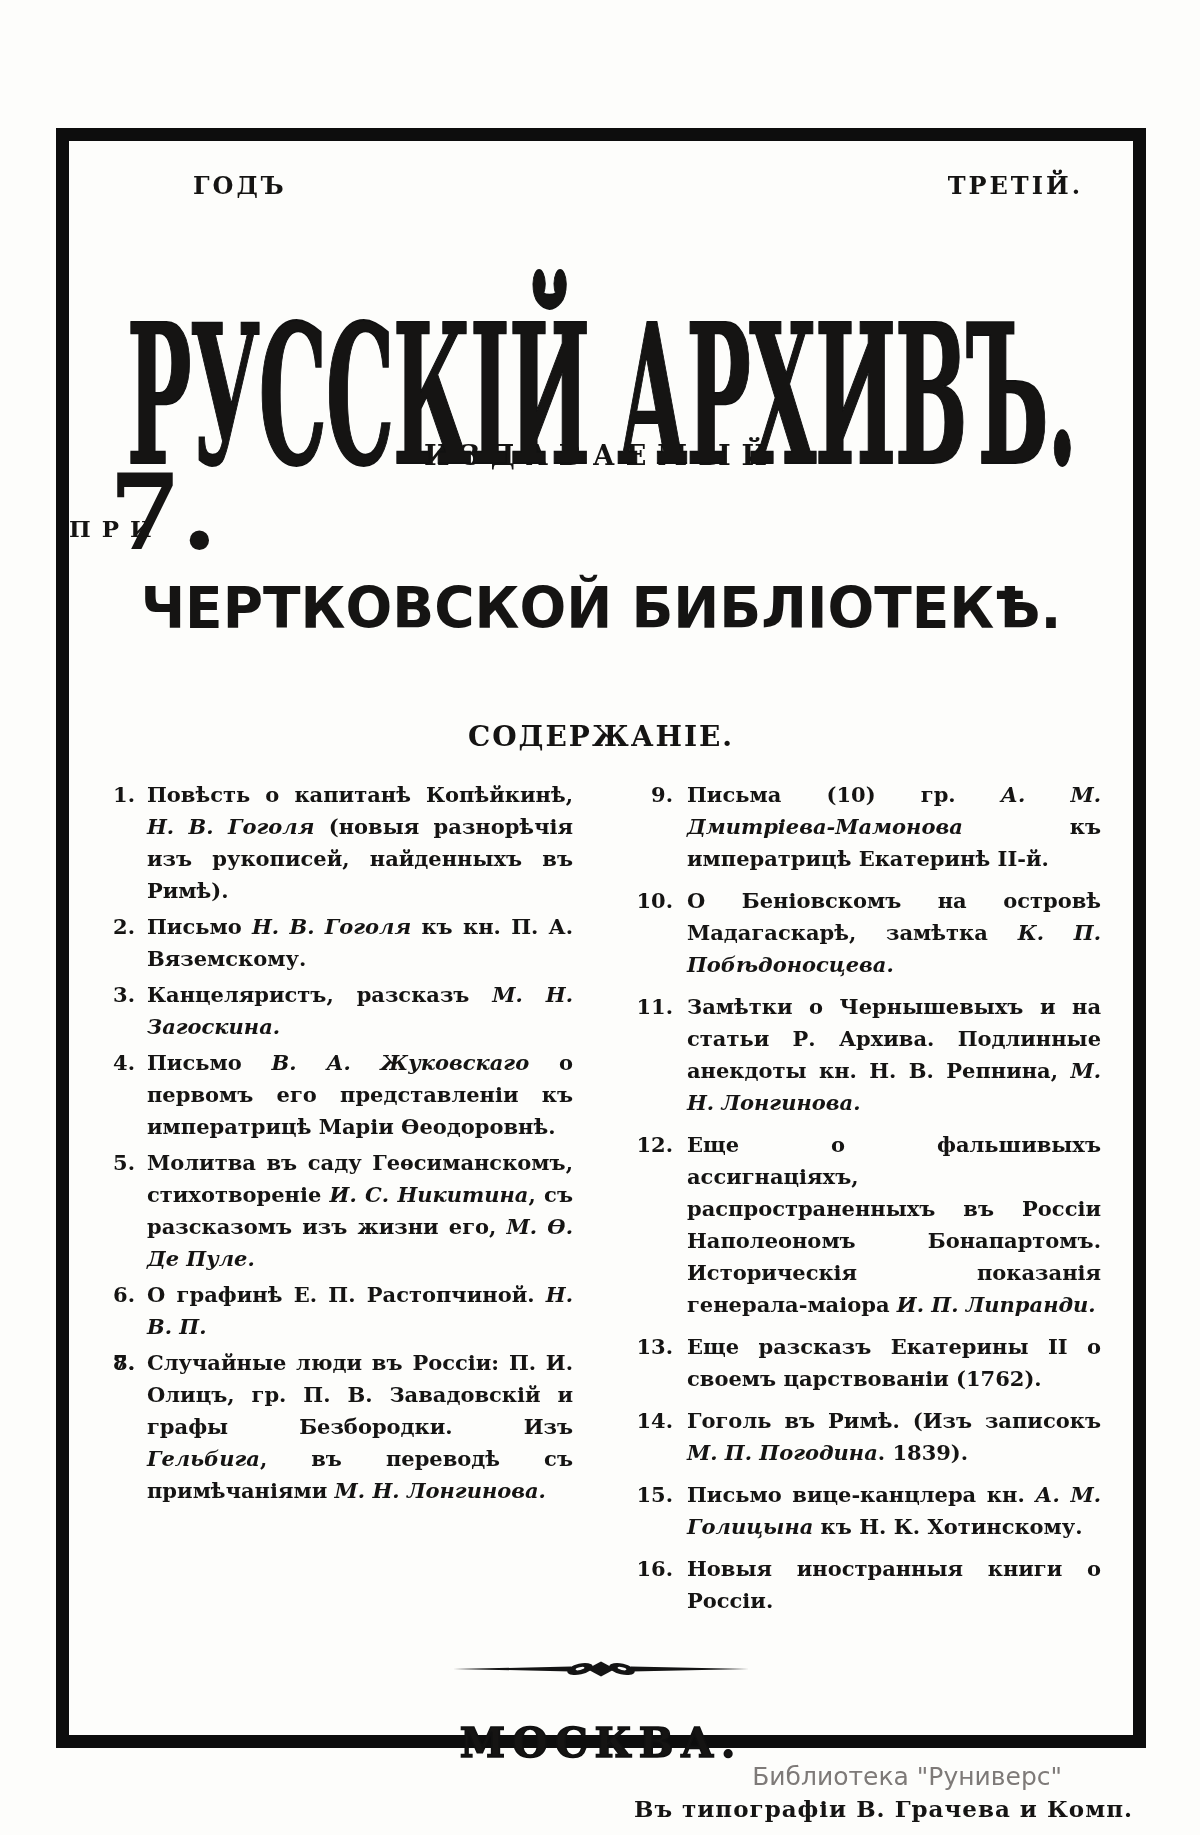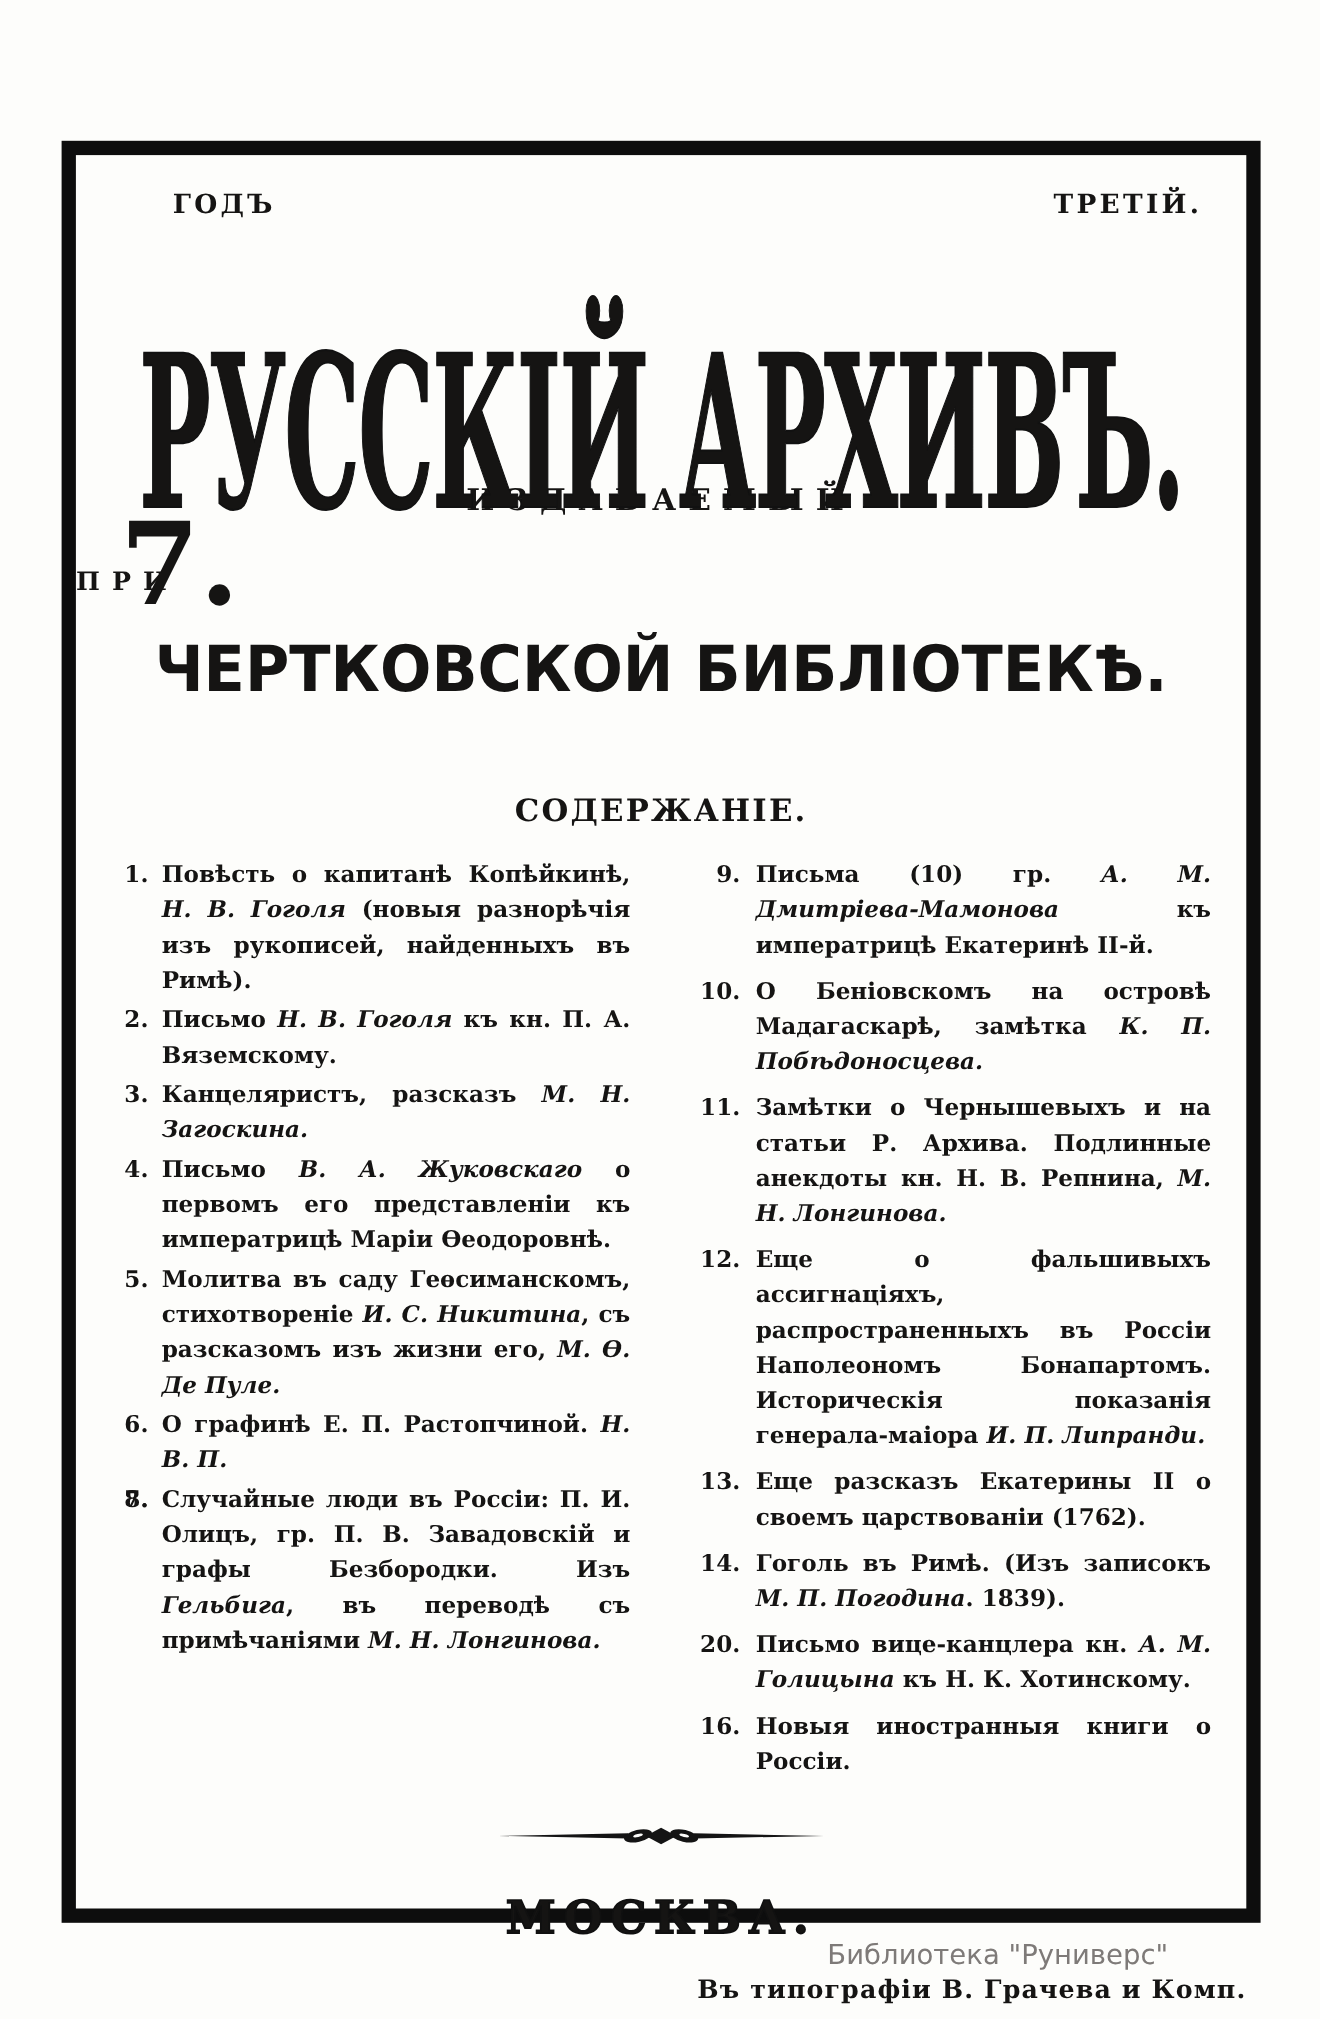--- a/index.html
+++ b/index.html
@@ -8,22 +8,22 @@
     background:#fdfdfb;color:#151413;
     font-family:"DejaVu Serif","DejaVu Sans",serif;
     overflow:hidden;
   }
   .frame{
     position:absolute;left:56px;top:128px;width:1090px;height:1620px;
     border:13px solid #0d0d0d;box-sizing:border-box;background:#fdfdfb;
   }
   .year-row{
     display:flex;justify-content:space-between;
-    padding:30px 40px 0 88px;
-    font-size:24px;font-weight:bold;letter-spacing:3px;
+    padding:30px 50px 0 88px;
+    font-size:24px;font-weight:bold;letter-spacing:3px;margin-left:36px;
   }
   .main-title{
     margin-top:8px;height:206px;
     display:flex;justify-content:center;align-items:flex-end;
   }
   .main-title .t{
     font-size:108px;font-weight:bold;line-height:1;white-space:nowrap;
     transform:scale(0.80,1.78);transform-origin:50% 8%;
     letter-spacing:-2px;-webkit-text-stroke:1px #111;
   }
@@ -94,21 +94,21 @@
         <div class="toc-item"><span class="toc-num">7.</span></div>
         <div class="toc-item"><span class="toc-num">8.</span><span>Случайные люди въ Россіи: П. И. Олицъ, гр. П. В. Завадовскій и графы Безбородки. Изъ </span><span class="it">Гельбига</span><span>, въ переводѣ съ примѣчаніями </span><span class="it">М. Н. Лонгинова.</span></div>
       </div>
     <div class="toc-col right" id="toc-right">
         <div class="toc-item"><span class="toc-num">9.</span><span>Письма (10) гр. </span><span class="it">А. М. Дмитріева-Мамонова</span><span> къ императрицѣ Екатеринѣ ІІ-й.</span></div>
         <div class="toc-item"><span class="toc-num">10.</span><span>О Беніовскомъ на островѣ Мадагаскарѣ, замѣтка </span><span class="it">К. П. Побѣдоносцева.</span></div>
         <div class="toc-item"><span class="toc-num">11.</span><span>Замѣтки о Чернышевыхъ и на статьи Р. Архива. Подлинные анекдоты кн. Н. В. Репнина, </span><span class="it">М. Н. Лонгинова.</span></div>
         <div class="toc-item"><span class="toc-num">12.</span><span>Еще о фальшивыхъ ассигнаціяхъ, распространенныхъ въ Россіи Наполеономъ Бонапартомъ. Историческія показанія генерала-маіора </span><span class="it">И. П. Липранди.</span></div>
         <div class="toc-item"><span class="toc-num">13.</span><span>Еще разсказъ Екатерины II о своемъ царствованіи (1762).</span></div>
         <div class="toc-item"><span class="toc-num">14.</span><span>Гоголь въ Римѣ. (Изъ записокъ </span><span class="it">М. П. Погодина</span><span>. 1839).</span></div>
-        <div class="toc-item"><span class="toc-num">20.</span><span>Письмо вице-канцлера кн. </span><span class="it">А. М. Голицына</span><span> къ Н. К. Хотинскому.</span></div>
+        <div class="toc-item"><span class="toc-num">15.</span><span>Письмо вице-канцлера кн. </span><span class="it">А. М. Голицына</span><span> къ Н. К. Хотинскому.</span></div>
         <div class="toc-item"><span class="toc-num">16.</span><span>Новыя иностранныя книги о Россіи.</span></div>
       </div>
   </div>
 
   <div class="divider">
     <svg width="300" height="20" viewBox="0 0 300 20" aria-hidden="true">
       <path d="M2 10 L120 7.6 L120 12.4 Z" fill="#141414"></path>
       <path d="M298 10 L180 7.6 L180 12.4 Z" fill="#141414"></path>
       <ellipse cx="129" cy="10" rx="13" ry="5.4" fill="#141414" transform="rotate(-13 129 10)"></ellipse>
       <ellipse cx="171" cy="10" rx="13" ry="5.4" fill="#141414" transform="rotate(13 171 10)"></ellipse>

